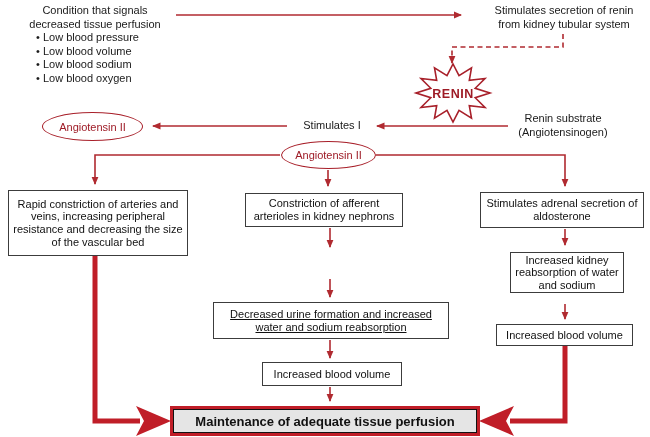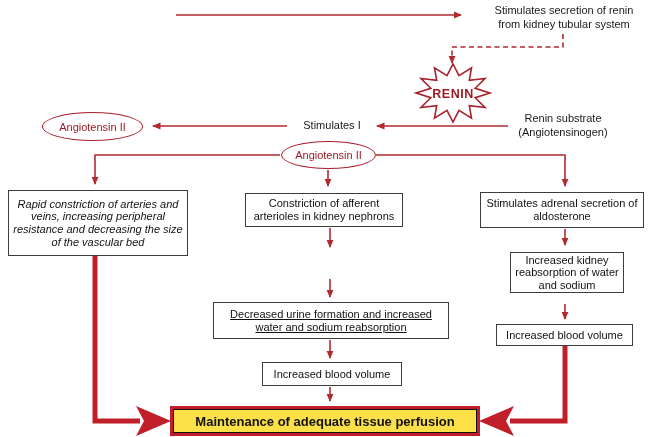--- a/index.html
+++ b/index.html
@@ -20,21 +20,21 @@
     position:absolute;z-index:2;box-sizing:border-box;background:#fff;
     border:1.7px solid #a8202a;border-radius:50%;
     display:flex;align-items:center;justify-content:center;
     font-size:11px;font-weight:normal;color:#9e1b26;white-space:nowrap;
   }
   .maint-outer{
     position:absolute;z-index:2;box-sizing:border-box;
     border:3px solid #c01e28;background:#c01e28;
   }
   .maint-inner{
-    box-sizing:border-box;width:100%;height:100%;background:#fde047;
+    box-sizing:border-box;width:100%;height:100%;background:#e5e5e5;
     border:1.6px solid #111;display:flex;align-items:center;justify-content:center;
     font-size:13px;font-weight:bold;color:#111;white-space:nowrap;
   }
 </style>
 </head>
 <body>
 
 <div id="stage">
 
   <svg id="wires" width="650" height="437" viewBox="0 0 650 437">
@@ -60,37 +60,47 @@
 
     <path d="M95,256 V421 H140" stroke="#c01e28" stroke-width="5" fill="none"></path>
     <polygon points="171,421 136,406 144,421 136,436" fill="#c01e28"></polygon>
     <path d="M565,346 V421 H510" stroke="#c01e28" stroke-width="5" fill="none"></path>
     <polygon points="479,421 514,406 506,421 514,436" fill="#c01e28"></polygon>
 
     <polygon points="490,93 475.2,97.7 485,107.5 469.3,105.7 471.5,118.1 459,110.4 453,122 447,110.4 434.5,118.1 436.7,105.7 421,107.5 430.8,97.7 416,93 430.8,88.3 421,78.5 436.7,80.3 434.5,67.9 447,75.6 453,64 459,75.6 471.5,67.9 469.3,80.3 485,78.5 475.2,88.3" fill="#ffffff" stroke="#a8202a" stroke-width="1.6"></polygon>
     <text x="453" y="97.5" text-anchor="middle" font-size="12.5" font-weight="bold" fill="#9e1b26" letter-spacing="0.5" font-family="Liberation Sans, sans-serif">RENIN</text>
   </svg>
 
+  <div class="txt" style="left:16px;top:4px;width:158px;">
+    <div class="center">Condition that signals</div>
+    <div class="center">decreased tissue perfusion</div>
+    <div class="bullets">
+      <div>• Low blood pressure</div>
+      <div>• Low blood volume</div>
+      <div>• Low blood sodium</div>
+      <div>• Low blood oxygen</div>
+    </div>
+  </div>
 
   <div class="txt center" style="left:481px;top:4px;width:166px;">
     <div>Stimulates secretion of renin</div>
     <div>from kidney tubular system</div>
   </div>
 
   <div class="txt center" style="left:487px;top:112px;width:152px;">
     <div>Renin substrate</div>
     <div>(Angiotensinogen)</div>
   </div>
 
   <div class="txt" style="left:292px;top:119px;width:80px;text-align:center;">Stimulates I</div>
 
   <div class="ellipse" style="left:42px;top:112px;width:101px;height:29px;">Angiotensin II</div>
   <div class="ellipse" style="left:281px;top:141px;width:95px;height:28px;">Angiotensin II</div>
 
-  <div class="dbox" style="left:8px;top:190px;width:180px;height:66px;font-style:italic;">Rapid constriction of arteries and veins, increasing peripheral resistance and decreasing the size of the vascular bed</div>
+  <div class="dbox" style="left:8px;top:190px;width:180px;height:66px;">Rapid constriction of arteries and veins, increasing peripheral resistance and decreasing the size of the vascular bed</div>
 
   <div class="dbox" style="left:245px;top:193px;width:158px;height:34px;">Constriction of afferent arterioles in kidney nephrons</div>
   <div class="dbox" style="left:213px;top:302px;width:236px;height:37px;text-decoration:underline;">Decreased urine formation and increased water and sodium reabsorption</div>
   <div class="dbox" style="left:262px;top:362px;width:140px;height:24px;white-space:nowrap;">Increased blood volume</div>
 
   <div class="dbox" style="left:480px;top:192px;width:164px;height:36px;">Stimulates adrenal secretion of aldosterone</div>
   <div class="dbox" style="left:510px;top:252px;width:114px;height:41px;">Increased kidney reabsorption of water and sodium</div>
   <div class="dbox" style="left:496px;top:324px;width:137px;height:22px;white-space:nowrap;">Increased blood volume</div>
 
   <div class="maint-outer" style="left:170px;top:406px;width:310px;height:30px;">

